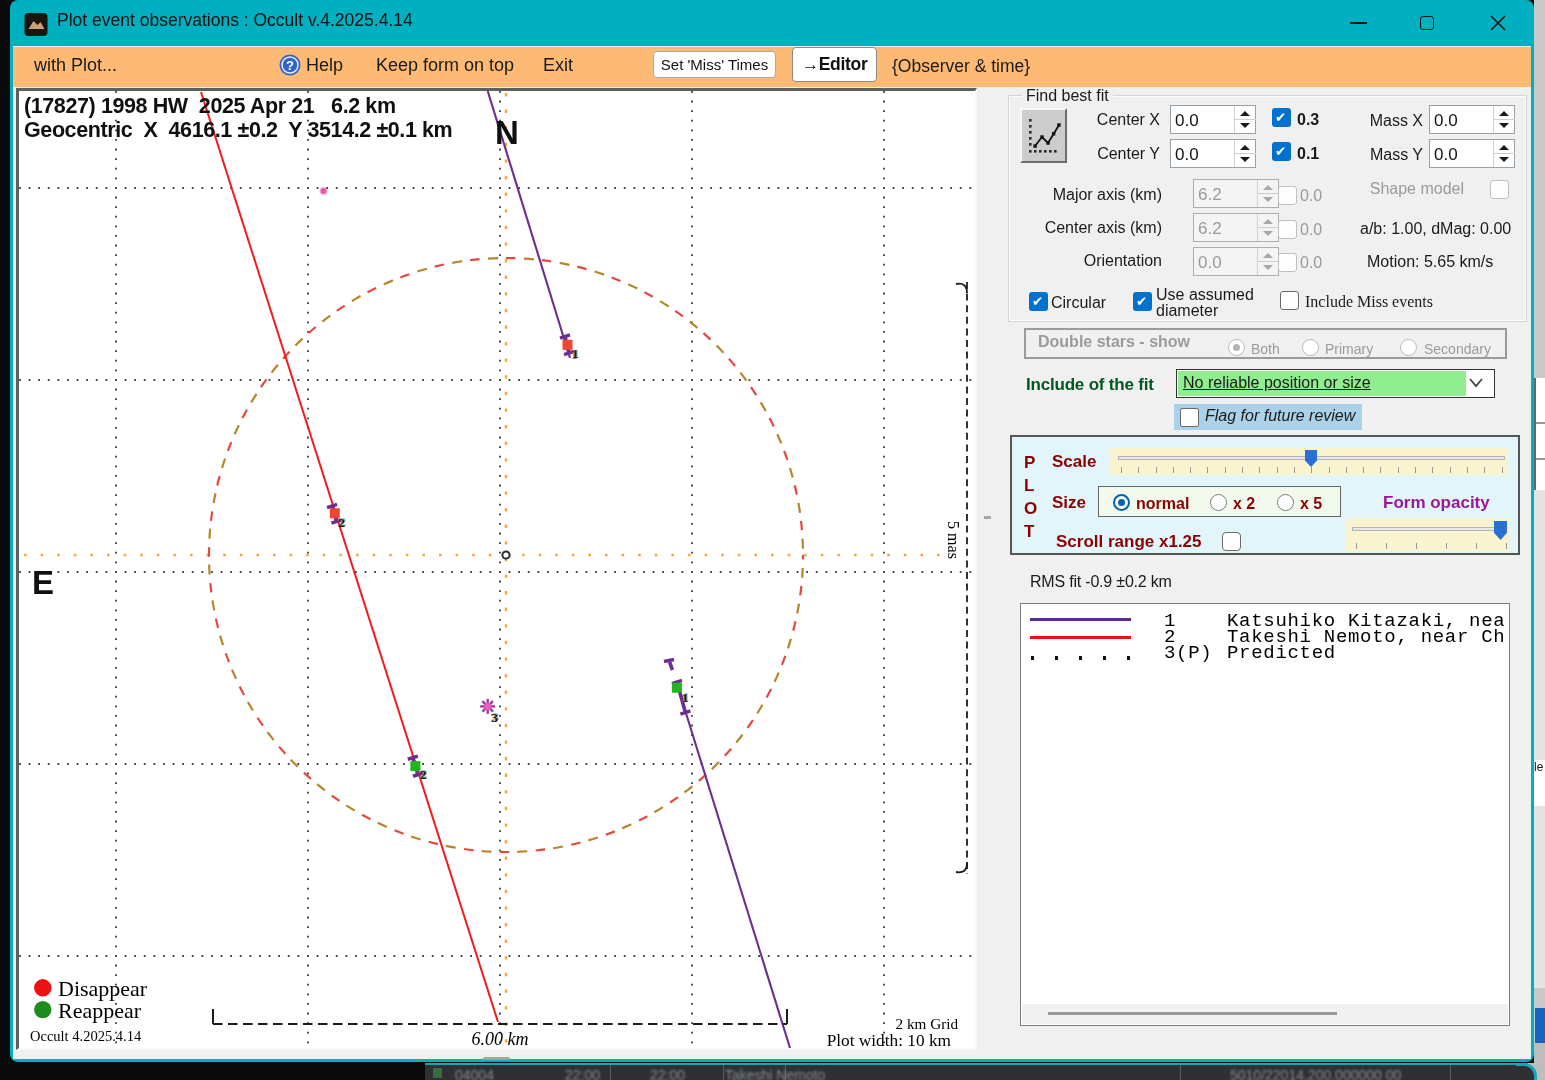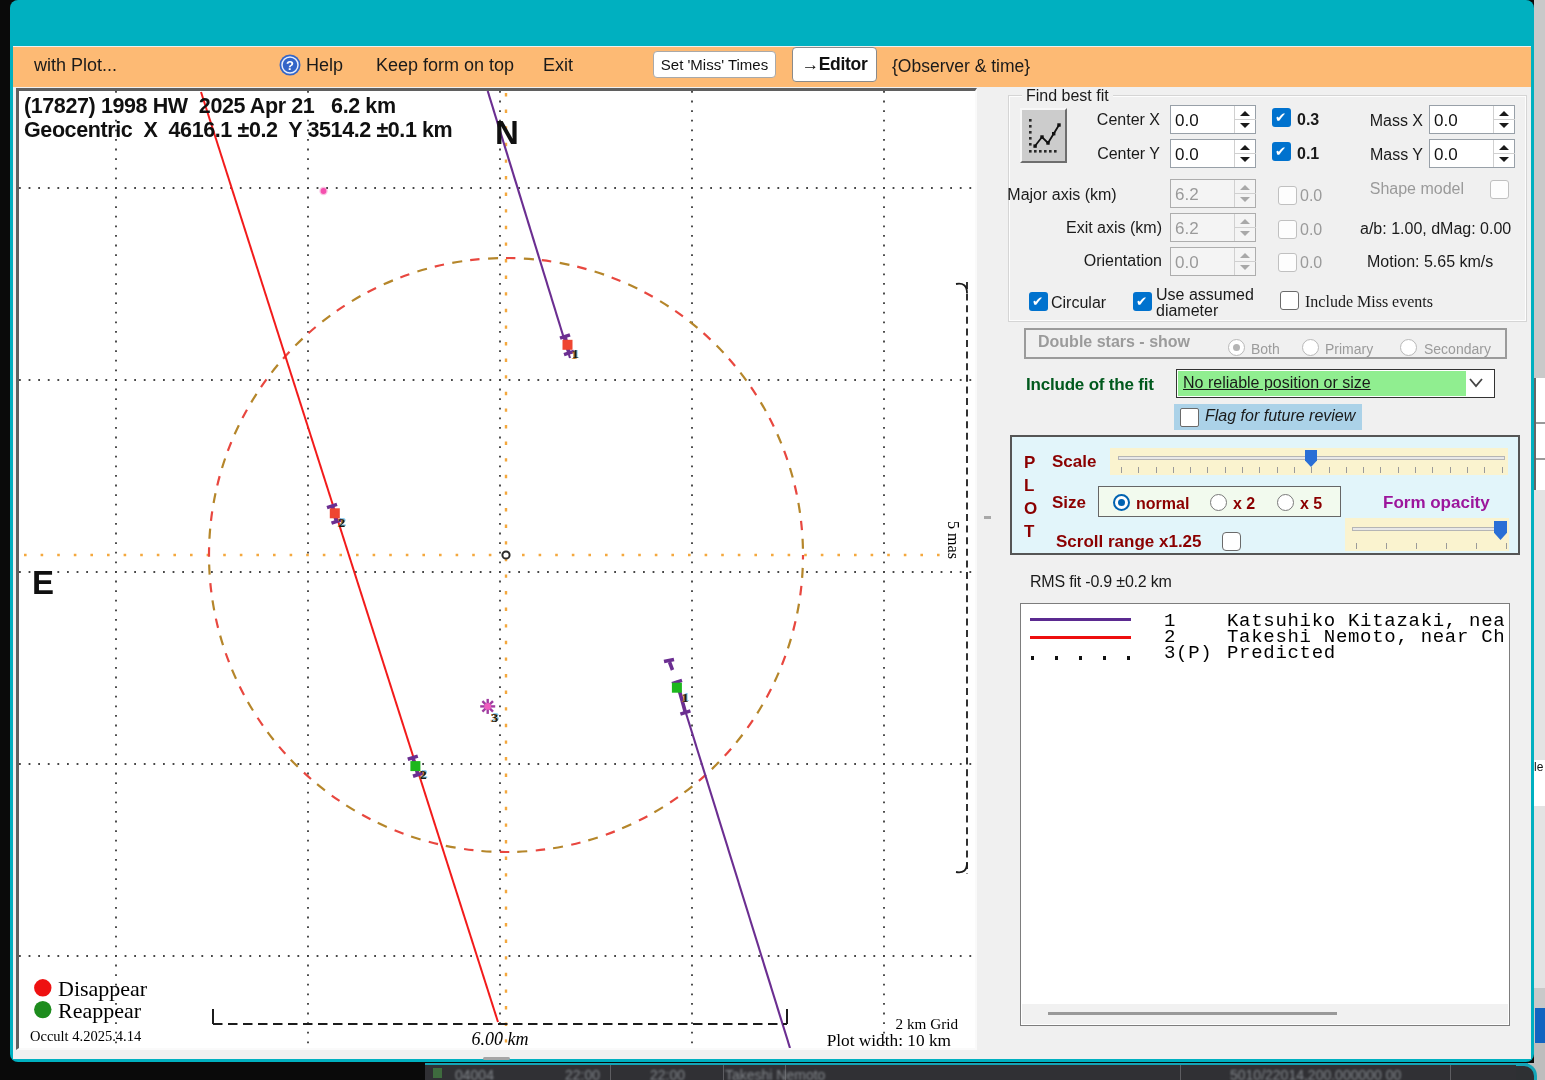--- a/index.html
+++ b/index.html
@@ -22,21 +22,21 @@
   .num .v { position:absolute; left:4px; top:4.5px; }
   .num .ud { position:absolute; right:0px; top:0px; width:21px; height:27px;
      border-left:1px solid #d0d0d0; }
   .tri-u { position:absolute; left:5px; top:5px; width:0; height:0;
      border-left:5px solid transparent; border-right:5px solid transparent;
      border-bottom:5.5px solid #1a1a1a; }
   .ud:after { content:""; position:absolute; left:0; top:13px; width:21px; height:1px; background:#d0d0d0; }
   .tri-d { position:absolute; left:5px; bottom:5px; width:0; height:0;
      border-left:5px solid transparent; border-right:5px solid transparent;
      border-top:5.5px solid #1a1a1a; }
-  .num.dis { background:#f4f4f4; border-color:#adadad; }
+  .num.dis { background:#f4f4f4; border-color:#adadad;margin-left:23px; }
   .num.dis .v { color:#9a9a9a; }
   .num.dis .tri-u { border-bottom-color:#a8a8a8; }
   .num.dis .tri-d { border-top-color:#a8a8a8; }
   .cb { position:absolute; width:19px; height:19px; border-radius:3px; }
   .cb.on { background:#0072ce; }
   .cb.on:after { content:"\2714"; position:absolute; left:3px; top:1px; color:#fff; font-size:13.5px; }
   .cb.off { background:#fff; border:1px solid #6a6a6a; }
   .cb.offdis { background:#fdfdfd; border:1px solid #c0c0c0; }
   .radio { position:absolute; width:17px; height:17px; border-radius:50%; background:#fff; }
   .radio.dis { border:1.5px solid #b9b9b9; }
@@ -44,20 +44,32 @@
      border-radius:50%; background:#b5b5b5; }
   .radio.en { border:1.5px solid #7a7a7a; }
   .radio.sel2 { border:2px solid #0063b1; }
   .radio.sel2:after { content:""; position:absolute; left:3px; top:3px; width:7px; height:7px;
      border-radius:50%; background:#0063b1; }
   .darkred { color:#8b0000; font-weight:bold; }
 </style>
 </head>
 <body>
 <div id="win">
+  <div id="titlebar">
+    <svg class="abs" style="left:14px; top:13px;" width="24" height="23" viewBox="0 0 23 23">
+      <rect x="0" y="0" width="23" height="23" rx="4" fill="#181410"></rect>
+      <path d="M4 16 L9 8 L13 12 L16 9 L20 16 Z" fill="#c8a274"></path>
+    </svg>
+    <div class="abs" style="left:47px; top:10px; font-size:17.5px;">Plot event observations : Occult v.4.2025.4.14</div>
+    <div class="abs" style="left:1340px; top:22px; width:17px; height:2px; background:#111;"></div>
+    <div class="abs" style="left:1410px; top:16px; width:14px; height:14px; border:1.6px solid #111; border-radius:3px;"></div>
+    <svg class="abs" style="left:1480px; top:15px;" width="16" height="16" viewBox="0 0 16 16">
+      <path d="M1 1 L15 15 M15 1 L1 15" stroke="#111" stroke-width="1.6"></path>
+    </svg>
+  </div>
   <div id="content">
     <div id="menubar">
       <div class="mi" style="left:21px;">with Plot...</div>
       <div class="mi" style="left:134px;margin-top:41px;">Plot options...</div>
       <svg class="abs" style="left:266px; top:7px;" width="22" height="22" viewBox="0 0 22 22">
         <circle cx="11" cy="11" r="10.5" fill="#3365c8"></circle>
         <circle cx="11" cy="11" r="8" fill="none" stroke="#e8eefc" stroke-width="1.5"></circle>
         <text x="11" y="16" font-size="13" font-weight="bold" fill="#fff" text-anchor="middle">?</text>
       </svg>
       <div class="mi" style="left:293px;">Help</div>
@@ -249,33 +261,33 @@
           <i class="tri-d"></i>
         </span>
       </div>
     <div class="num" style="left:1416px; top:93px;">
         <span class="v">0.0</span>
         <span class="ud">
           <i class="tri-u"></i>
           <i class="tri-d"></i>
         </span>
       </div>
-    <div class="lbl" style="left:949px; top:140px; width:200px; text-align:center;">Major axis (km)</div>
+    <div class="lbl" style="left:949px; top:140px; width:200px; text-align:right;">Major axis (km)</div>
     <div class="num dis" style="left:1157px; top:133px;">
         <span class="v">6.2</span>
         <span class="ud">
           <i class="tri-u"></i>
           <i class="tri-d"></i>
         </span>
       </div>
     <div class="cb offdis" style="left:1265px; top:140px;"></div>
     <div class="lbl" style="left:1287px; top:141px; color:#9a9a9a;">0.0</div>
     <div class="lbl" style="left:1251px; top:134px; width:200px; text-align:right; color:#9a9a9a;">Shape model</div>
     <div class="cb offdis" style="left:1477px; top:134px;"></div>
-    <div class="lbl" style="left:949px; top:173px; width:200px; text-align:right;">Exit axis (km)</div>
+    <div class="lbl" style="left:949px; top:173px; width:200px; text-align:right;">Center axis (km)</div>
     <div class="num dis" style="left:1157px; top:167px;">
         <span class="v">6.2</span>
         <span class="ud">
           <i class="tri-u"></i>
           <i class="tri-d"></i>
         </span>
       </div>
     <div class="cb offdis" style="left:1265px; top:174px;"></div>
     <div class="lbl" style="left:1287px; top:175px; color:#9a9a9a;">0.0</div>
     <div class="lbl" style="left:1347px; top:174px;">a/b: 1.00, dMag: 0.00</div>

